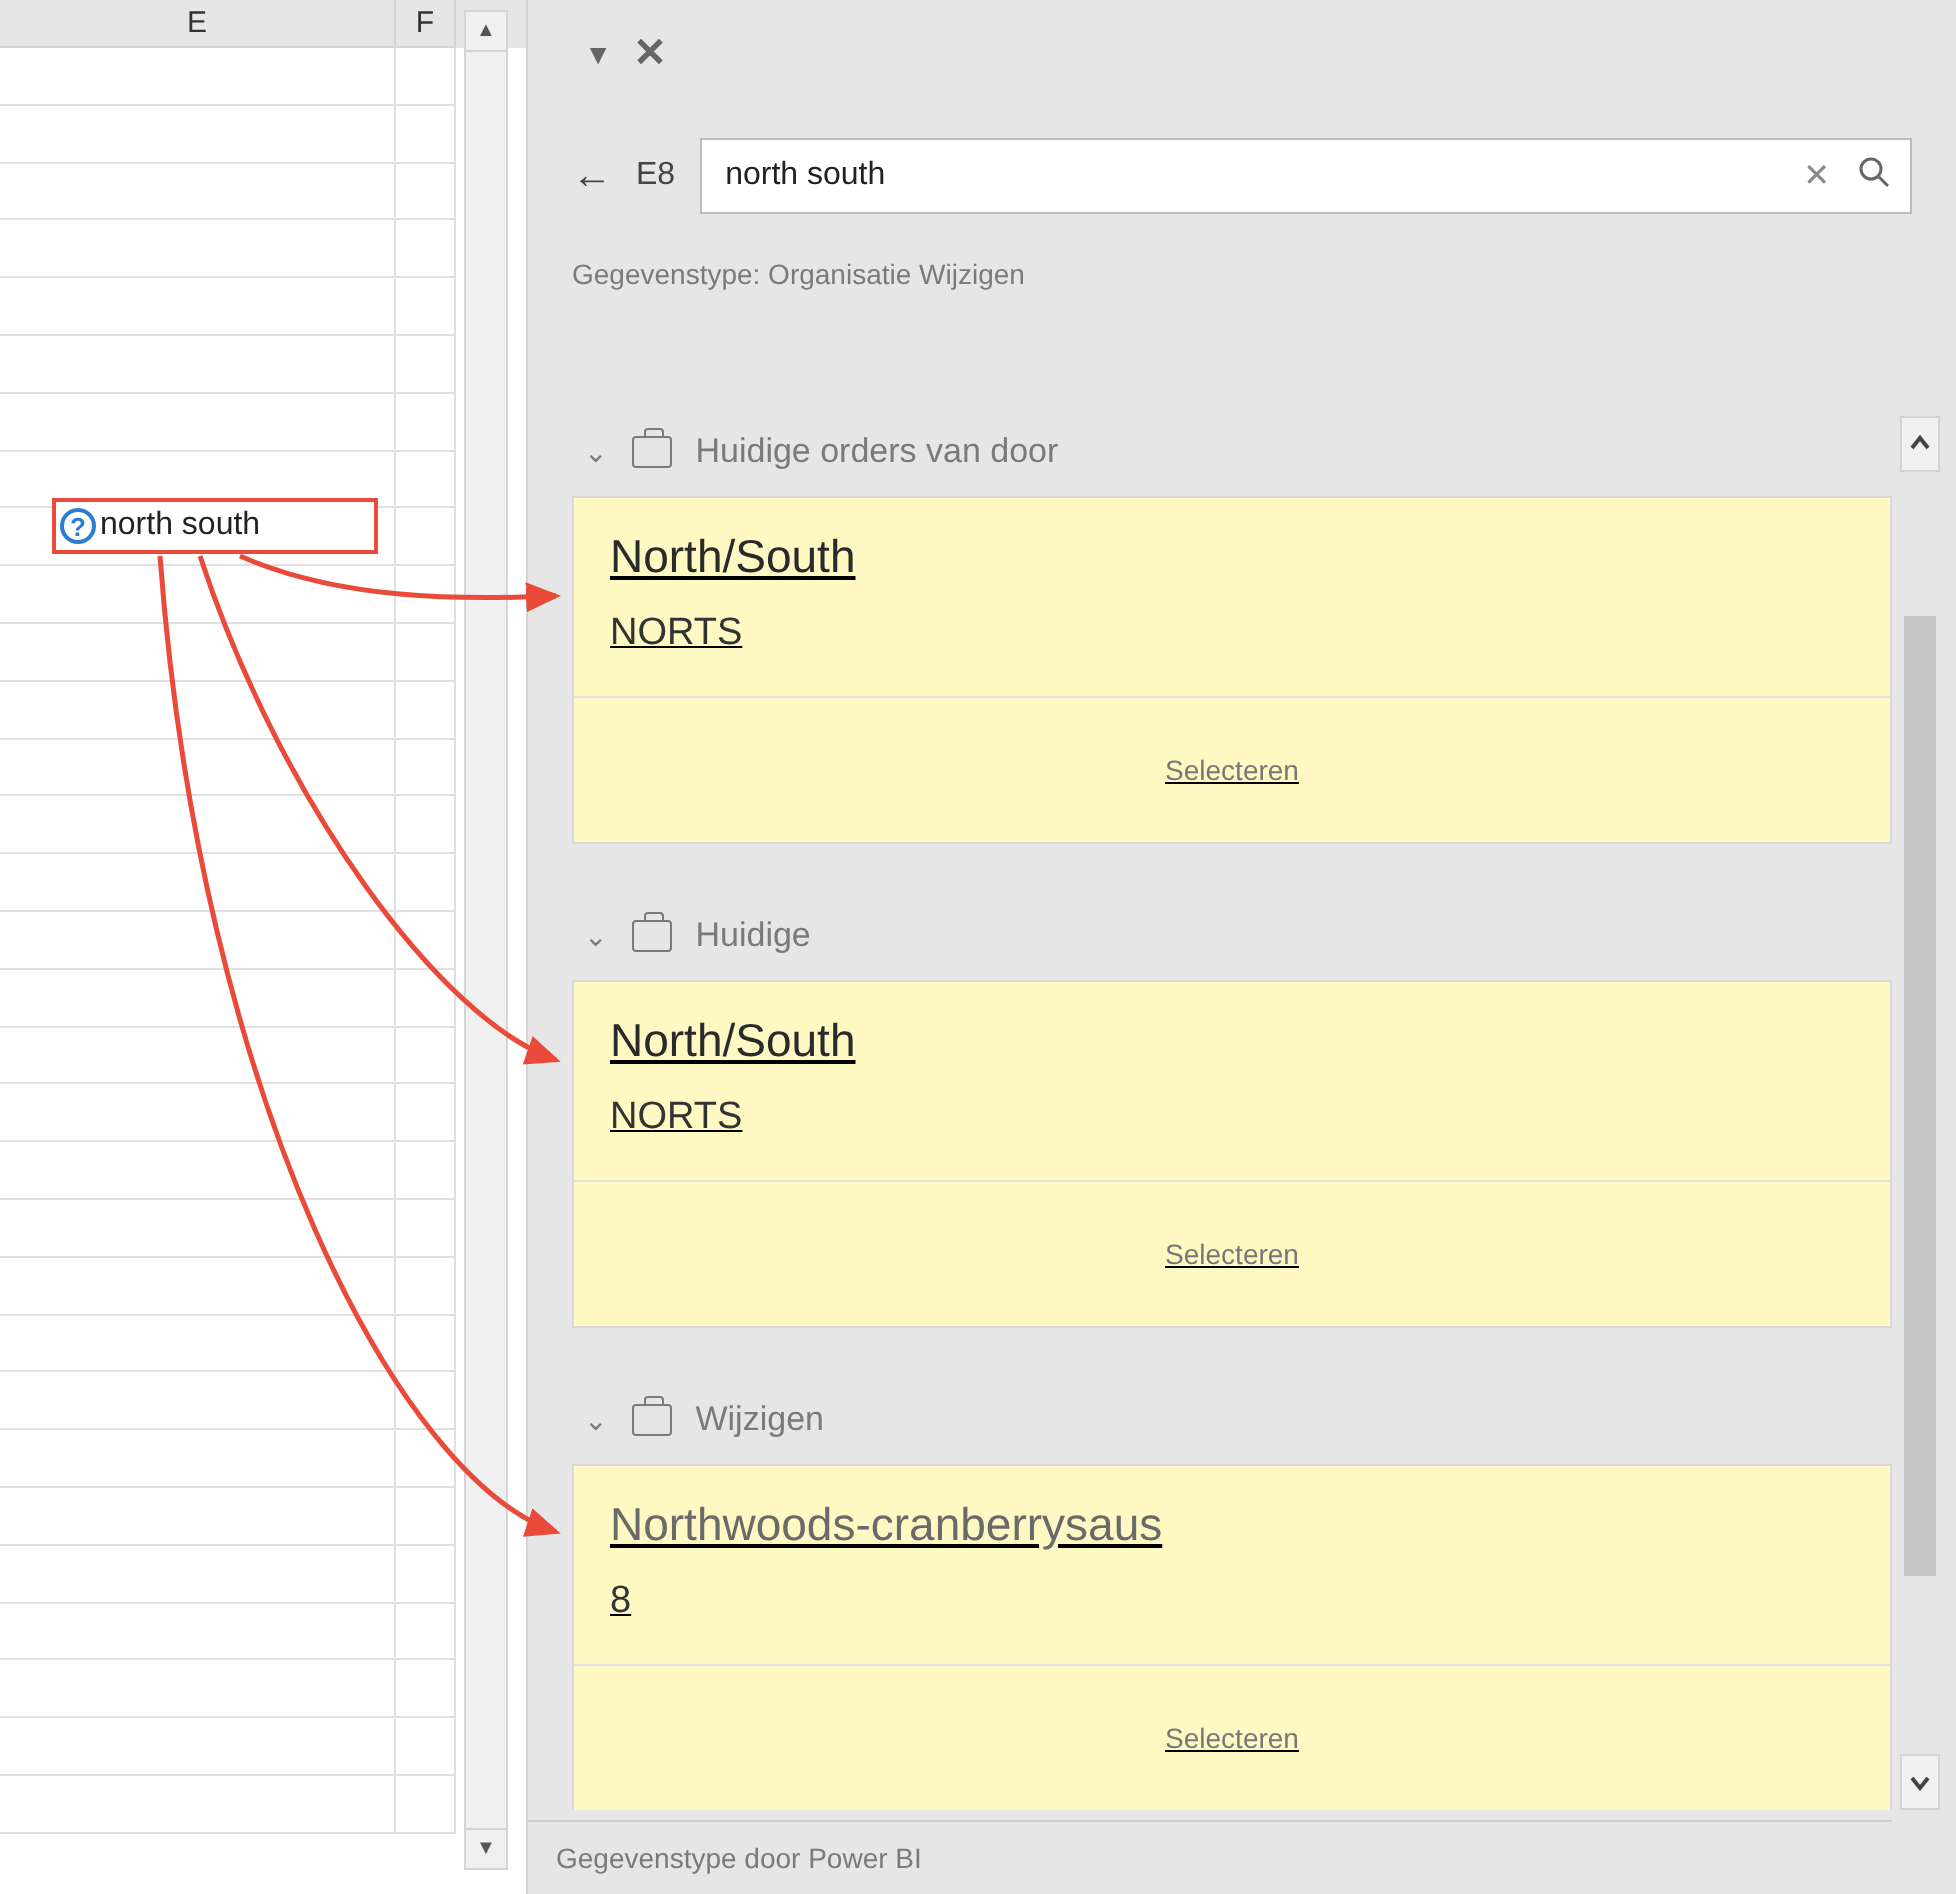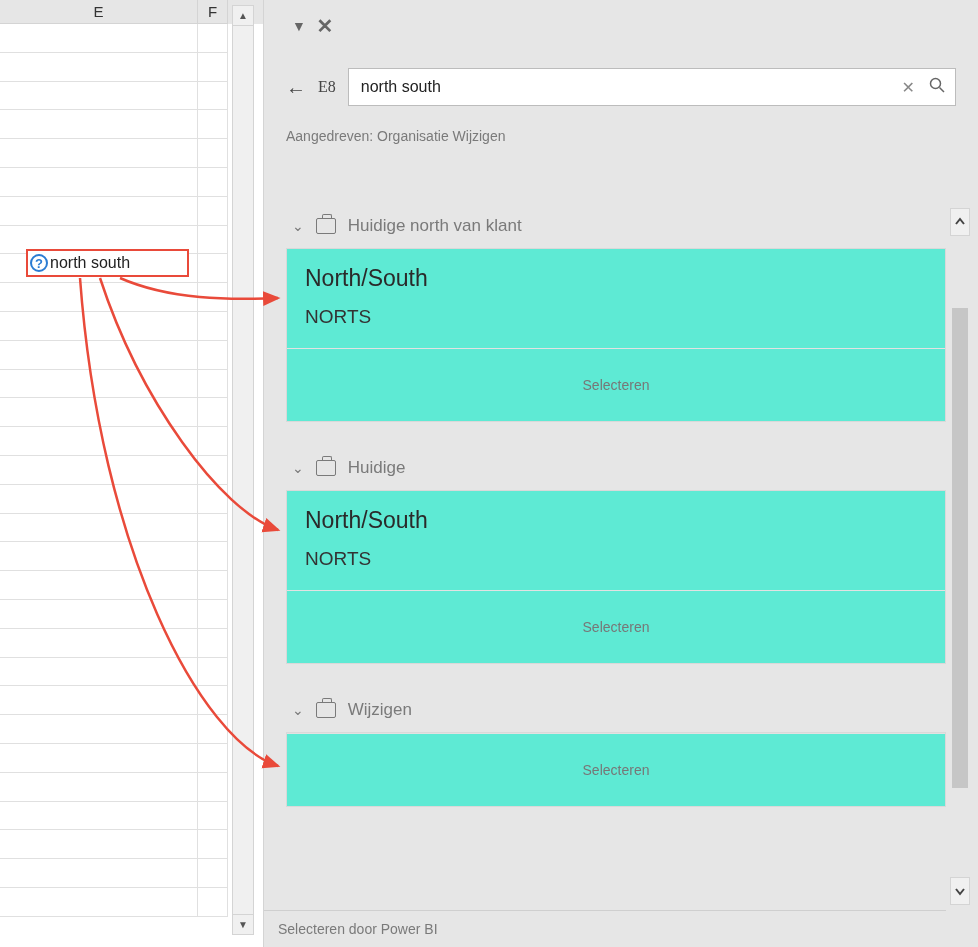--- a/index.html
+++ b/index.html
@@ -142,21 +142,21 @@
   .search-row {
     display: flex;
     align-items: center;
     padding: 20px 22px 6px 22px;
     gap: 12px;
   }
   .back-arrow {
     font-size: 20px; color: #444; cursor: pointer;
   }
   .cell-ref {
-    font-size: 16px; color: #444; font-family: Liberation Serif, serif;
+    font-size: 16px; color: #444;
   }
   .search-box {
     flex: 1;
     display: flex;
     align-items: center;
     background: #fff;
     border: 1px solid #bcbcbc;
     height: 38px;
     padding: 0 10px;
   }
@@ -232,23 +232,24 @@
     content: "";
     position: absolute;
     top: -5px; left: 5px;
     width: 8px; height: 4px;
     border: 1.5px solid #7a7a7a;
     border-bottom: none;
     border-radius: 2px 2px 0 0;
   }
 
   .result-card {
-    background: #5eead4;
+    background: #fef9c3;
     border: 1px solid #d9d9d9;
     margin-bottom: 28px;
+    text-decoration: underline;
   }
   .card-body {
     padding: 16px 18px 20px 18px;
   }
   .card-title {
     font-size: 23px;
     color: #2a2a2a;
     margin-bottom: 14px;
   }
   .card-title.gray { color: #6a6a6a; }
@@ -442,28 +443,28 @@
       <span class="clear-x">✕</span>
       <span class="mag">
         <svg width="16" height="16" viewBox="0 0 16 16">
             <circle cx="6.5" cy="6.5" r="5" stroke="#666" stroke-width="1.5" fill="none"></circle>
             <line x1="10.5" y1="10.5" x2="15" y2="15" stroke="#666" stroke-width="1.5"></line>
           </svg>
       </span>
     </div>
   </div>
 
-  <div class="datatype-line">Aangedreven: Organisatie Wijzigen</div>
+  <div class="datatype-line">Gegevenstype: Organisatie Wijzigen</div>
 
   <div class="results-wrap">
 
     <div class="section-header">
       <span class="chev">⌄</span>
       <span class="briefcase"></span>
-      <span>Huidige north van klant</span>
+      <span>Huidige orders van door</span>
     </div>
     <div class="result-card">
       <div class="card-body">
         <div class="card-title">North/South</div>
         <div class="card-sub">NORTS</div>
       </div>
       <div class="card-footer">Selecteren</div>
     </div>
 
     <div class="section-header">
@@ -478,40 +479,44 @@
       </div>
       <div class="card-footer">Selecteren</div>
     </div>
 
     <div class="section-header">
       <span class="chev">⌄</span>
       <span class="briefcase"></span>
       <span>Wijzigen</span>
     </div>
     <div class="result-card">
+      <div class="card-body">
+        <div class="card-title gray">Northwoods-cranberrysaus</div>
+        <div class="card-sub">8</div>
+      </div>
       <div class="card-footer">Selecteren</div>
     </div>
 
   </div>
 
   <div class="panel-scrollbar">
     <div class="arrow">
         <svg width="12" height="12">
           <path d="M2 8 L6 3 L10 8" stroke="#444" stroke-width="2" fill="none"></path>
         </svg>
       </div>
     <div class="thumb"></div>
     <div class="arrow down">
         <svg width="12" height="12">
           <path d="M2 4 L6 9 L10 4" stroke="#444" stroke-width="2" fill="none"></path>
         </svg>
       </div>
   </div>
 
-  <div class="panel-footer">Selecteren door Power BI</div>
+  <div class="panel-footer">Gegevenstype door Power BI</div>
 </div>
 
 <svg class="overlay">
   <defs>
     <marker id="arrowhead" markerWidth="8" markerHeight="8" refX="6" refY="3" orient="auto">
       <path d="M0,0 L7,3 L0,6 Z" fill="#e94a3a"></path>
     </marker>
   </defs>
   <path d="M 120 278 C 170 300, 230 300, 278 298" stroke="#e94a3a" stroke-width="2.5" fill="none" marker-end="url(#arrowhead)"></path>
   <path d="M 100 278 C 140 400, 220 510, 278 530" stroke="#e94a3a" stroke-width="2.5" fill="none" marker-end="url(#arrowhead)"></path>

